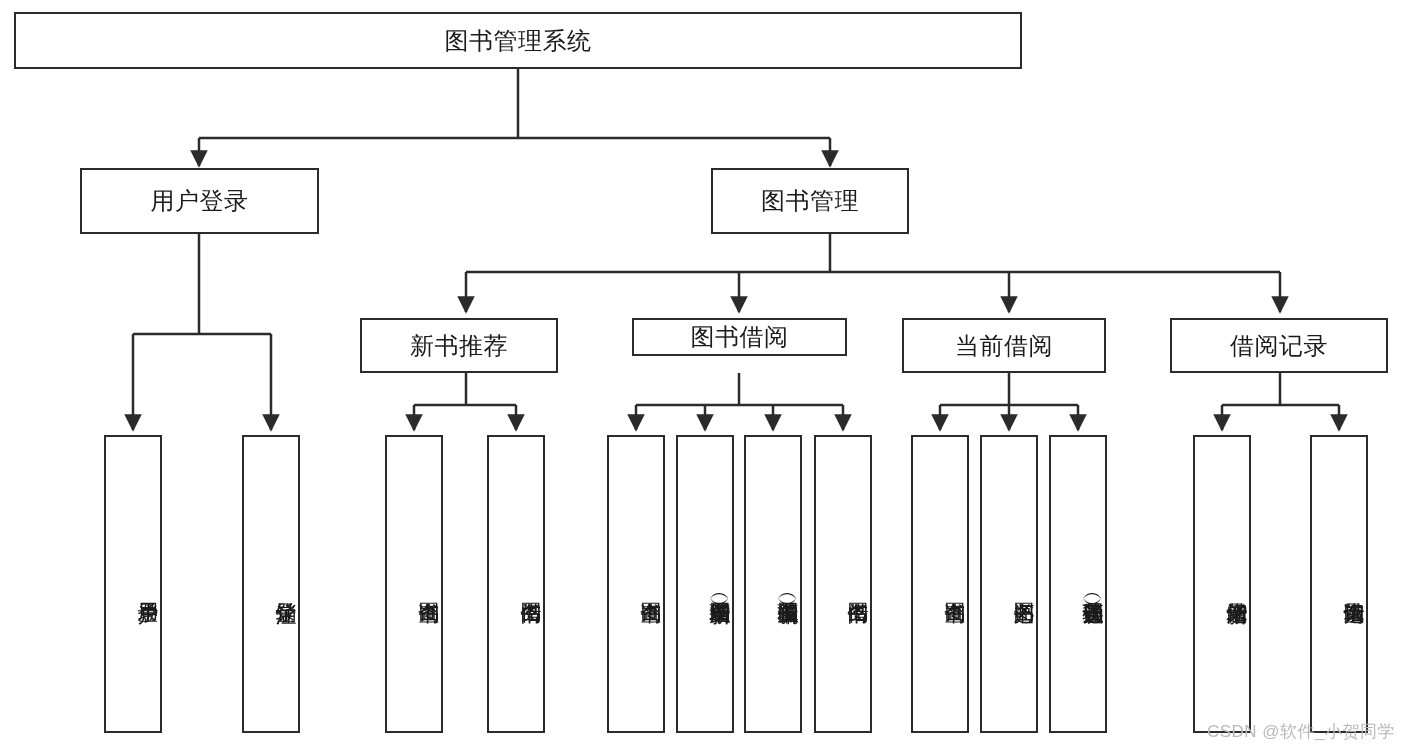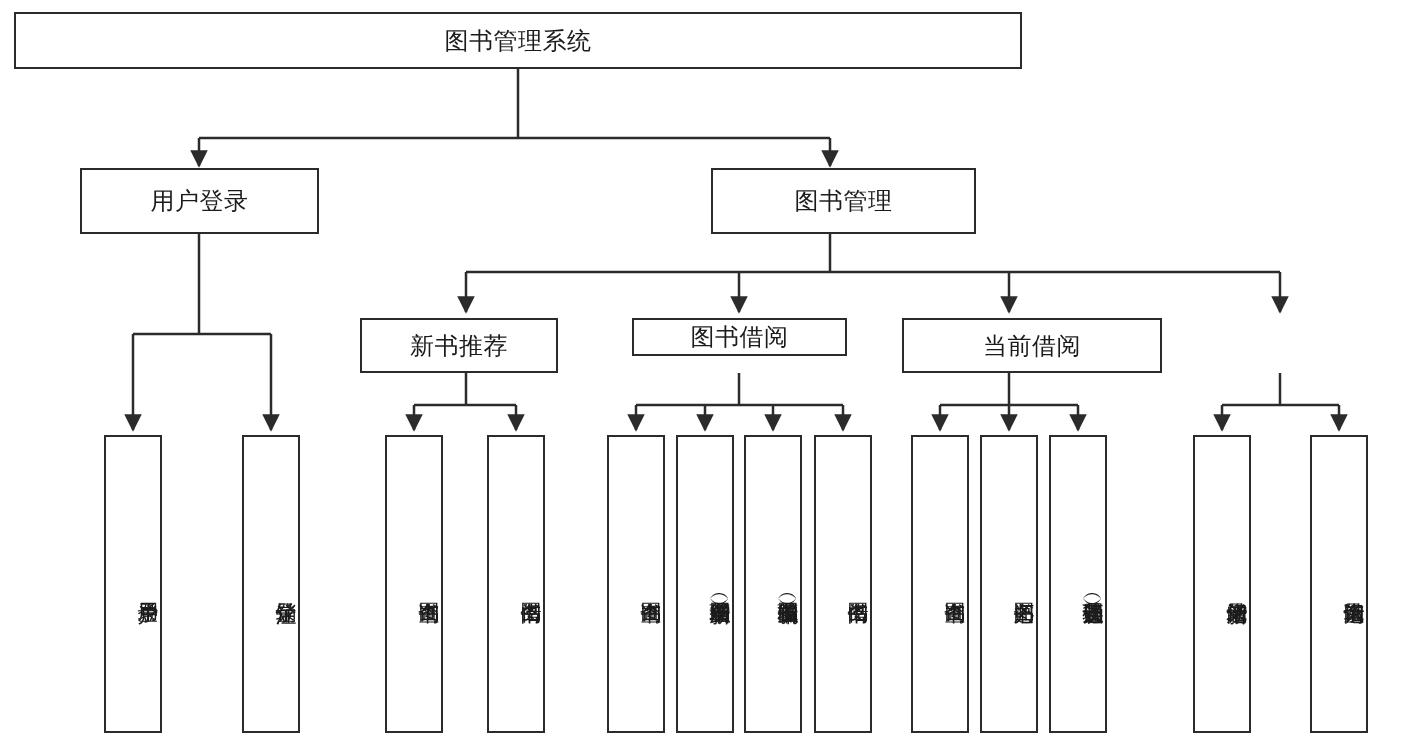--- a/index.html
+++ b/index.html
@@ -123,32 +123,35 @@
     </g>
   </svg>
 
   <div class="node node-h" style="left:14px; top:12px; width:1008px; height:57px;">
     <span>图书管理系统</span>
   </div>
 
   <div class="node node-h" style="left:80px; top:168px; width:239px; height:66px;">
     <span>用户登录</span>
   </div>
-  <div class="node node-h" style="left:711px; top:168px; width:265px; height:66px;">
+  <div class="node node-h" style="left:711px; top:168px; width:198px; height:66px;">
     <span>图书管理</span>
   </div>
 
   <div class="node node-h" style="left:360px; top:318px; width:198px; height:55px;">
     <span>新书推荐</span>
   </div>
   <div class="node node-h" style="left:632px; top:318px; width:215px; height:38px;">
     <span>图书借阅</span>
   </div>
-  <div class="node node-h" style="left:902px; top:318px; width:260px; height:55px;">
+  <div class="node node-h" style="left:902px; top:318px; width:204px; height:55px;">
     <span>当前借阅</span>
+  </div>
+  <div class="node node-h" style="left:1170px; top:318px; width:218px; height:55px;">
+    <span>借阅记录</span>
   </div>
 
   <div class="node node-v" style="left:104px; top:435px; width:58px; height:298px;">
     <span class="vtext">用户登录</span>
   </div>
   <div class="node node-v" style="left:242px; top:435px; width:58px; height:298px;">
     <span class="vtext">注销登录</span>
   </div>
 
   <div class="node node-v" style="left:385px; top:435px; width:58px; height:298px;">
@@ -181,14 +184,15 @@
     <span class="vtext">确认归还（管理员）</span>
   </div>
 
   <div class="node node-v" style="left:1193px; top:435px; width:58px; height:298px;">
     <span class="vtext">新增借阅记录</span>
   </div>
   <div class="node node-v" style="left:1310px; top:435px; width:58px; height:298px;">
     <span class="vtext">查询借阅记录</span>
   </div>
 
+  <div class="watermark">CSDN @软件_小贺同学</div>
 
 </div>
 
 </body></html>

